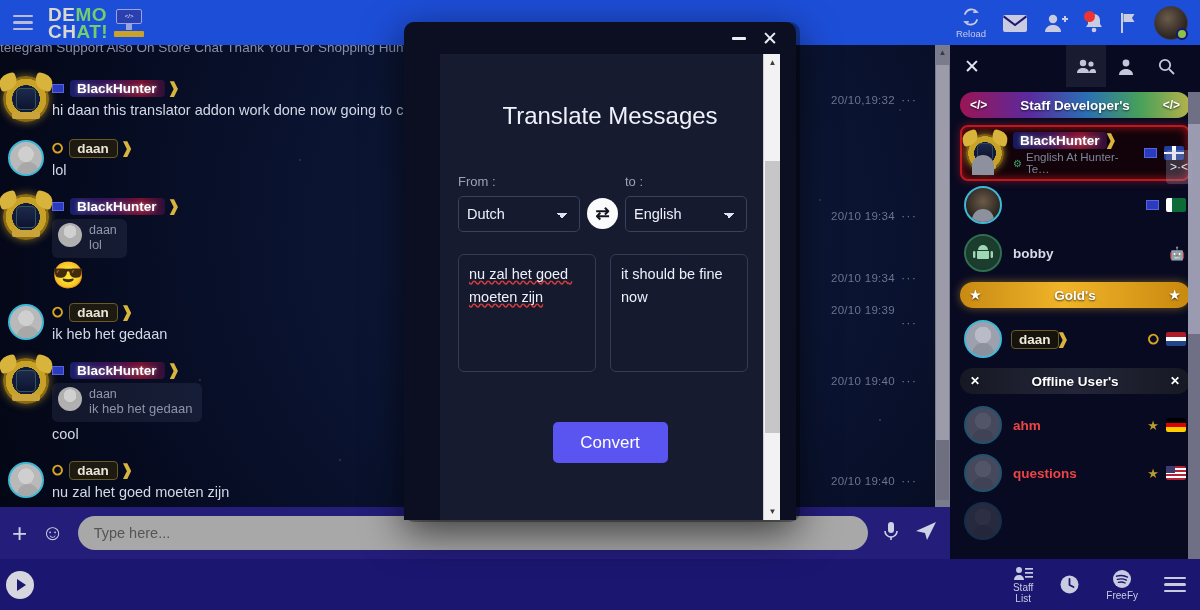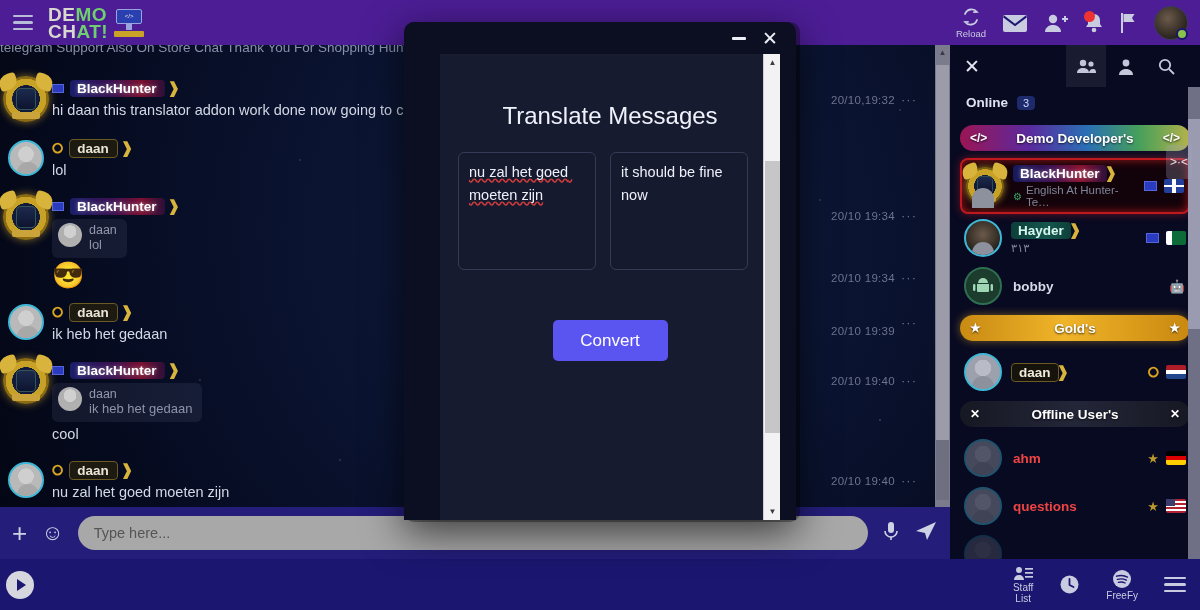--- a/index.html
+++ b/index.html
@@ -28,21 +28,21 @@
       radial-gradient(1.4px 1.4px at 760px 80px, rgba(255,255,255,.55), transparent),
       radial-gradient(1px 1px at 900px 110px, rgba(255,255,255,.4), transparent),
       radial-gradient(1px 1px at 340px 460px, rgba(255,255,255,.4), transparent),
       radial-gradient(1px 1px at 480px 430px, rgba(255,255,255,.35), transparent),
       radial-gradient(circle at 62% 38%, #101f3e 0%, #0a1330 42%, #050a1e 75%, #03050f 100%);
   }
 
   
   .topbar {
     position: absolute; left: 0; top: 0; width: 1200px; height: 45px;
-    background: #4c1d95;
+    background: #1d4ed8;
     display: flex; align-items: center; z-index: 30;
   }
   .hamburger { width: 46px; display:flex; flex-direction:column; gap:4px; align-items:center; cursor:pointer; }
   .hamburger i { display:block; width: 20px; height: 2.5px; background: #b9bcd6; border-radius: 2px; }
   .logo { display:flex; align-items:center; gap:6px; margin-left: 2px; }
   .logo-text { font-size: 19px; font-weight: bold; line-height: 17px; letter-spacing: .5px; }
   .logo-text .l1 .c1 { color: #d8d8cf; } .logo-text .l1 .c2 { color: #6fcf6f; }
   .logo-text .l2 .c1 { color: #d8d8cf; } .logo-text .l2 .c2 { color: #6fcf6f; }
   .logo-pc { width: 30px; height: 28px; position: relative; }
   .logo-pc .screen { position:absolute; left:2px; top:0; width:26px; height:15px; background:#2a3fb0; border:1.5px solid #9aa5e0; border-radius:2px; font-size:6px; color:#e8e8e8; text-align:center; line-height:13px;}
@@ -329,21 +329,21 @@
         <div class="av-plain"></div>
       </div>
       <div class="body">
         <div class="name-row">
           <span class="ocrown">⭘</span>
           <span class="name-badge daan">daan</span>
           <span class="name-tail">❱</span>
         </div>
         <div class="msg-text">ik heb het gedaan</div>
       </div>
-      <div class="stamp" style="top:23px">20/10 19:39</div>
+      <div class="stamp" style="top:2px">20/10 19:39</div>
       <div class="dots" style="top:13px">···</div>
     </div>
 
     <div class="msg" style="top:298px">
       <div class="av-wrap">
         <div class="av-frame">
           <div class="ring"></div>
             <div class="wing-l"></div>
             <div class="wing-r"></div>
           <div class="core"></div>
@@ -435,28 +435,24 @@
         <div class="sb-tab">
           <svg width="17" height="17" viewBox="0 0 17 17">
               <circle cx="7" cy="7" r="5.2" stroke="#c4c7da" stroke-width="1.8" fill="none"></circle>
               <line x1="11" y1="11" x2="16" y2="16" stroke="#c4c7da" stroke-width="1.8"></line>
             </svg>
         </div>
       </div>
     </div>
 
     <div class="sb-body">
-      <div class="online-row">
-        <span class="t">Online</span>
-        <span class="cnt">3</span>
-      </div>
 
       <div class="grp dev">
         <span class="ic-l">&lt;/&gt;</span>
-        <span>Demo Developer's</span>
+        <span>Staff Developer's</span>
         <span class="ic-r">&lt;/&gt;</span>
       </div>
 
       <div class="user highlight">
         <div class="uav frame">
           <div style="position:relative;width:38px;height:38px;">
             <div style="position:absolute;inset:0;border-radius:50%;background:radial-gradient(circle at 50% 50%, #0f1a3a 0 40%, #c8a227 41% 62%, #7d5f11 63% 76%, transparent 77%);box-shadow:0 0 7px rgba(214,172,48,.7);"></div>
             <div style="position:absolute;left:-4px;top:-3px;width:16px;height:14px;background:#d9b43c;border-radius:60% 20% 60% 20%;transform:rotate(-18deg);"></div>
             <div style="position:absolute;right:-4px;top:-3px;width:16px;height:14px;background:#d9b43c;border-radius:60% 20% 60% 20%;transform:rotate(18deg) scaleX(-1);"></div>
             <div style="position:absolute;left:11px;top:9px;width:16px;height:18px;border-radius:4px;background:linear-gradient(#1d2a4d,#0b1028);border:1px solid #2e4a5a;"></div>
@@ -471,26 +467,20 @@
           </div>
         </div>
         <div class="uright">
           <span class="sqflag2"></span>
           <span class="flag uk"></span>
         </div>
       </div>
 
       <div class="user">
         <div class="uav" style="background:radial-gradient(circle at 50% 40%, #6b5a4a, #241f1a 75%);"></div>
-        <div class="uinfo">
-          <span class="uname hayder">Hayder</span><span class="utail">❱</span>
-          <div class="usub">
-            <span>٣١٣</span>
-          </div>
-        </div>
         <div class="uright">
           <span class="sqflag2"></span>
           <span class="flag pk"></span>
         </div>
       </div>
 
 
       <div class="user">
         <div class="uav bot">
           <svg width="20" height="20" viewBox="0 0 20 20" style="position:absolute;left:7px;top:7px;">
@@ -664,20 +654,35 @@
   <div class="modal">
     <div class="modal-bar">
       <span class="mb-btn">
           <span class="minus"></span>
         </span>
       <span class="mb-btn" style="font-size:19px;">✕</span>
     </div>
     <div class="modal-inner">
       <div class="m-title">Translate Messages</div>
 
+      <div class="m-row">
+        <div class="m-col">
+          <div class="m-lab">From :</div>
+          <select class="m-select">
+            <option>Dutch</option>
+          </select>
+        </div>
+        <div class="swap">⇄</div>
+        <div class="m-col">
+          <div class="m-lab">to :</div>
+          <select class="m-select">
+            <option>English</option>
+          </select>
+        </div>
+      </div>
 
       <div class="m-areas">
         <textarea class="m-area spell" style="">nu zal het goed moeten zijn</textarea>
         <textarea class="m-area" style="">it should be fine now</textarea>
       </div>
 
       <button class="m-convert">Convert</button>
 
       <div class="m-scroll">
         <div class="ar">▲</div>

